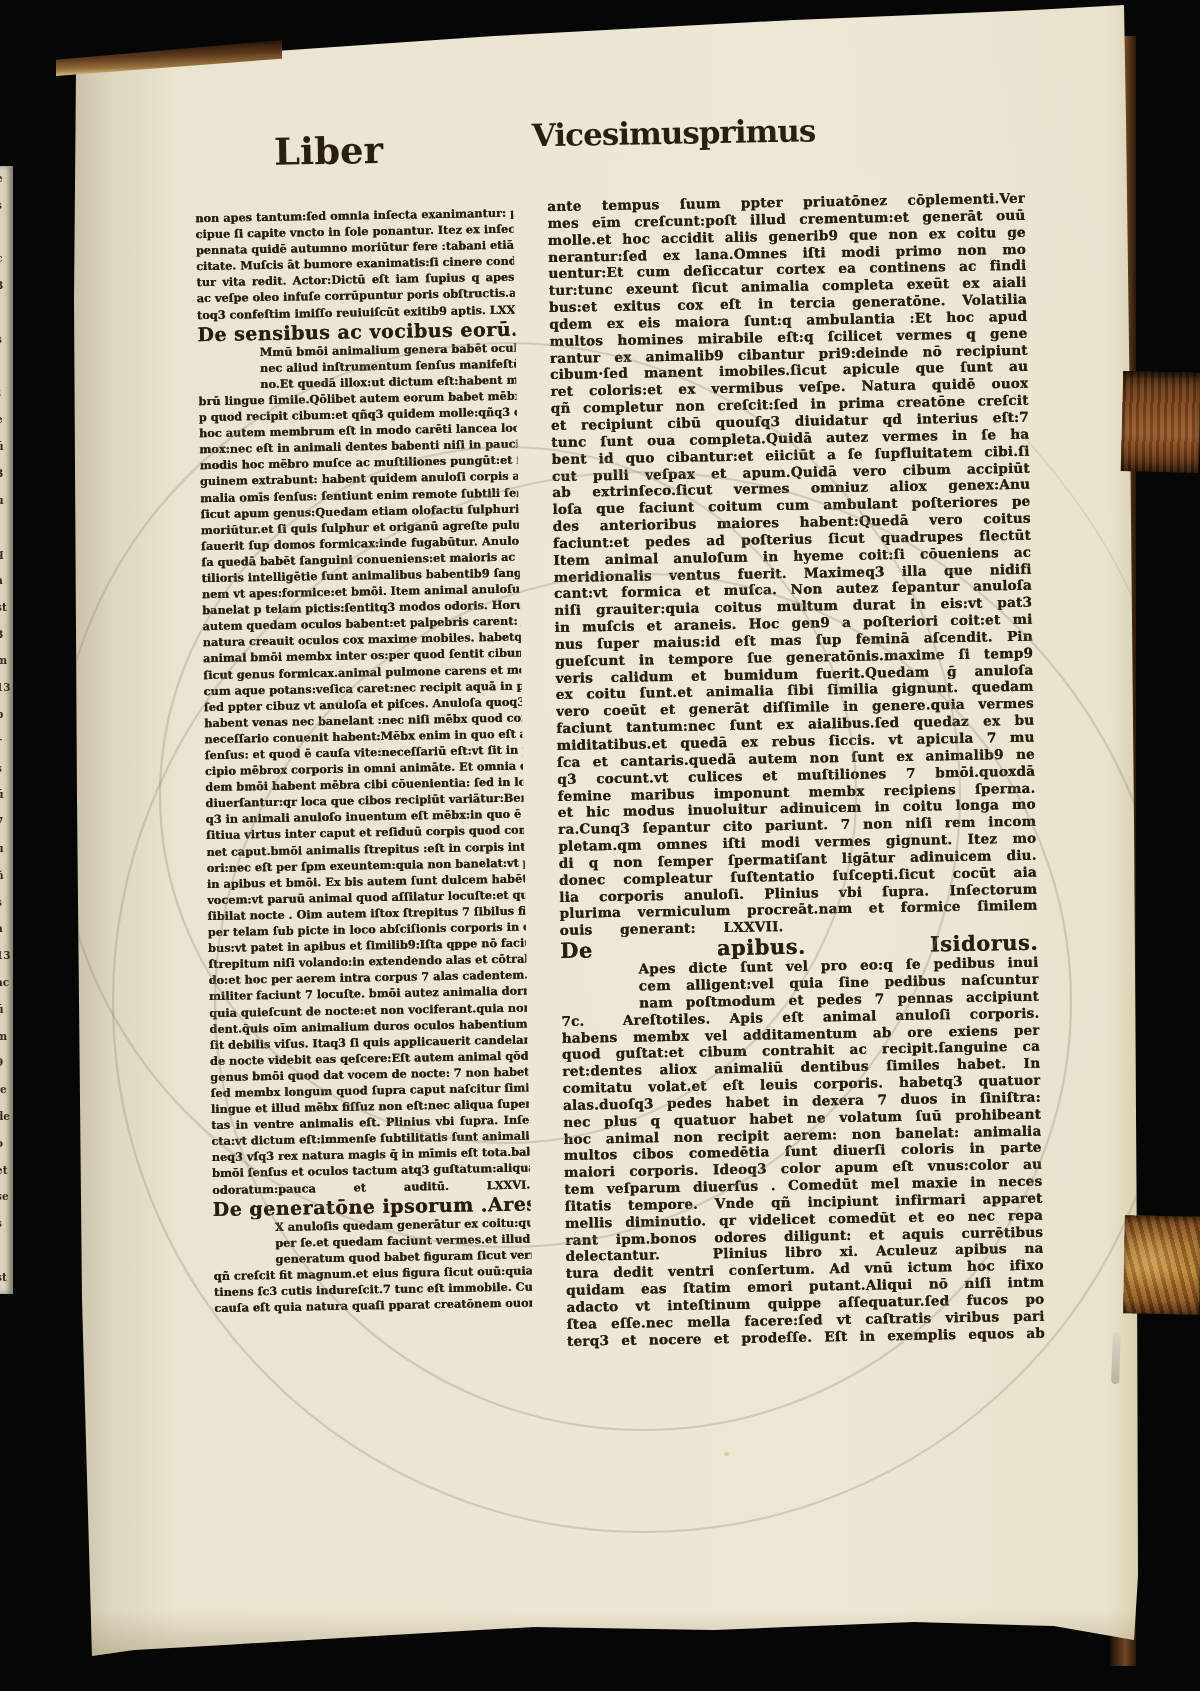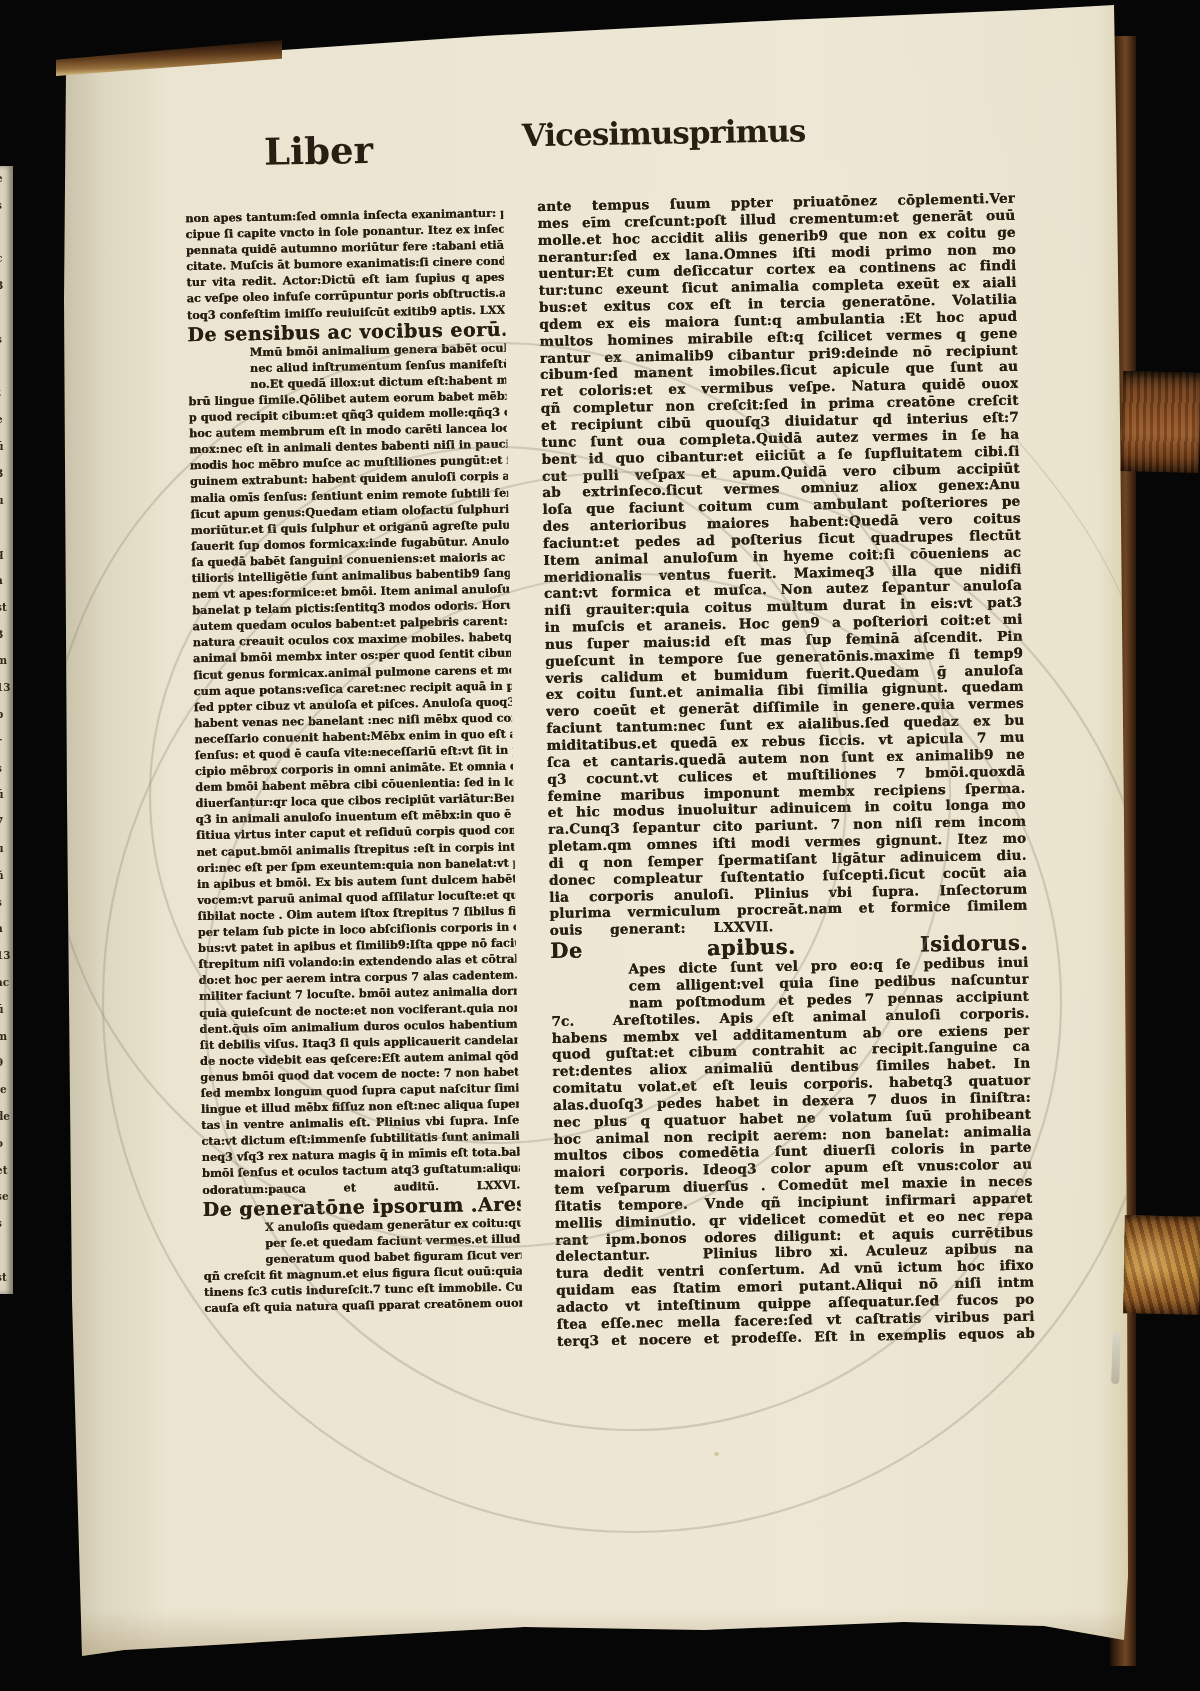--- a/index.html
+++ b/index.html
@@ -2,21 +2,21 @@
 <html><head>
 <meta charset="utf-8">
 <style>
   html,body{margin:0;padding:0;background:#060606;}
   #stage{position:relative;width:1200px;height:1691px;overflow:hidden;background:#060606;
          font-family:"DejaVu Serif",serif;}
   
   #spine-strip{position:absolute;left:1110px;top:36px;width:26px;height:1630px;z-index:1;
       background:linear-gradient(90deg,#1c0f05 0%,#5e3a1d 45%,#6e4526 60%,#2a1708 100%);}
   
-  #page{position:absolute;left:64px;top:0;width:1066px;height:1662px;z-index:2;
+  #page{position:absolute;left:74px;top:0;width:1066px;height:1662px;z-index:2;
       background:
         linear-gradient(0deg, rgba(125,95,48,.30), rgba(125,95,48,0) 52px),
         radial-gradient(ellipse at 62% 38%, rgba(255,255,255,.06), rgba(0,0,0,0) 65%),
         linear-gradient(90deg,#c9c1a8 0px,#ddd6c0 38px,#eae4d0 105px,#ede7d4 70%,#e9e2cd 97%,#d9cfae 100%);
       clip-path:polygon(2px 70px,160px 54px,420px 36px,720px 20px,960px 10px,1050px 5px,
         1052px 120px,1056px 420px,1060px 820px,1063px 1260px,1064px 1576px,1060px 1640px,
         980px 1626px,840px 1622px,640px 1630px,460px 1627px,300px 1636px,150px 1645px,
         60px 1650px,18px 1656px,8px 1300px,3px 800px,0px 300px);}
   #page-rot{position:absolute;left:0;top:0;width:100%;height:100%;
       transform:rotate(-1deg);transform-origin:540px 830px;color:#281e12;}

